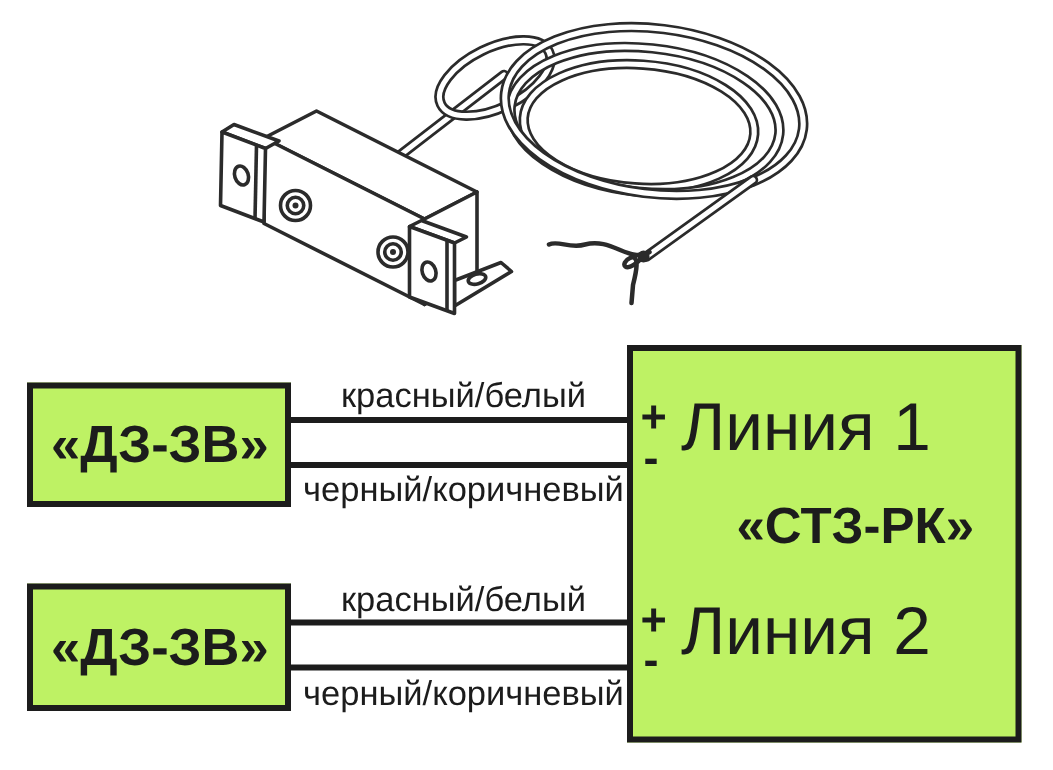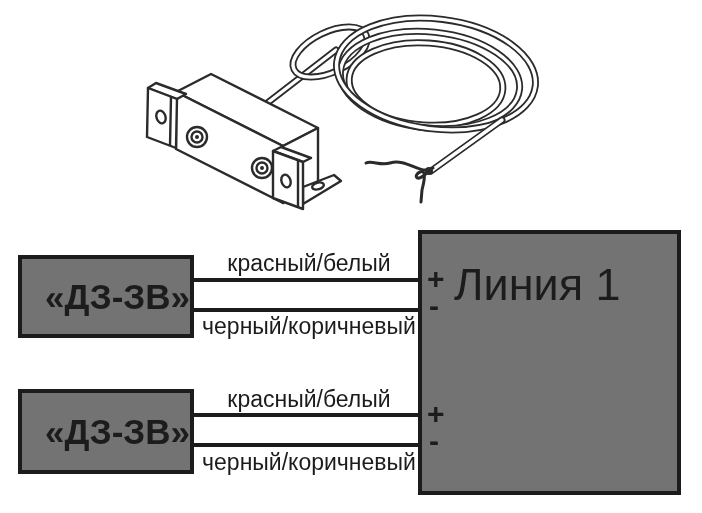--- a/index.html
+++ b/index.html
@@ -14,24 +14,25 @@
   }
   .illu {
     position: absolute;
     left: 0; top: 0;
     width: 702px; height: 230px;
   }
   .box {
     position: absolute;
     box-sizing: border-box;
     border: 4px solid #1c1c1c;
-    background: #737373;
+    background: #bef264;
     display: flex;
     align-items: center;
-    justify-content: flex-end;
+    justify-content: flex-start;
+    padding-left: 12px;
   }
   .sensor-box-1 { left: 18px;  top: 255px; width: 176px; height: 83px; }
   .sensor-box-2 { left: 18px;  top: 389px; width: 176px; height: 85px; }
   .receiver-box { left: 418px; top: 230px; width: 263px; height: 265px; }
   .sensor-label {
     font-weight: bold;
     font-size: 35px;
     line-height: 38px;
     white-space: nowrap;
   }
@@ -173,15 +174,17 @@
   <div class="wire w2b"></div>
   <div class="wire-label l2a">красный/белый</div>
   <div class="wire-label l2b">черный/коричневый</div>
 
   <div class="pm plus1">+</div>
   <div class="pm minus1">-</div>
   <div class="line-label linija1">Линия 1</div>
 
   <div class="pm plus2">+</div>
   <div class="pm minus2">-</div>
+  <div class="line-label linija2">Линия 2</div>
 
+  <div class="receiver-label">«СТЗ-РК»</div>
 
 </div>
 
 </body></html>

